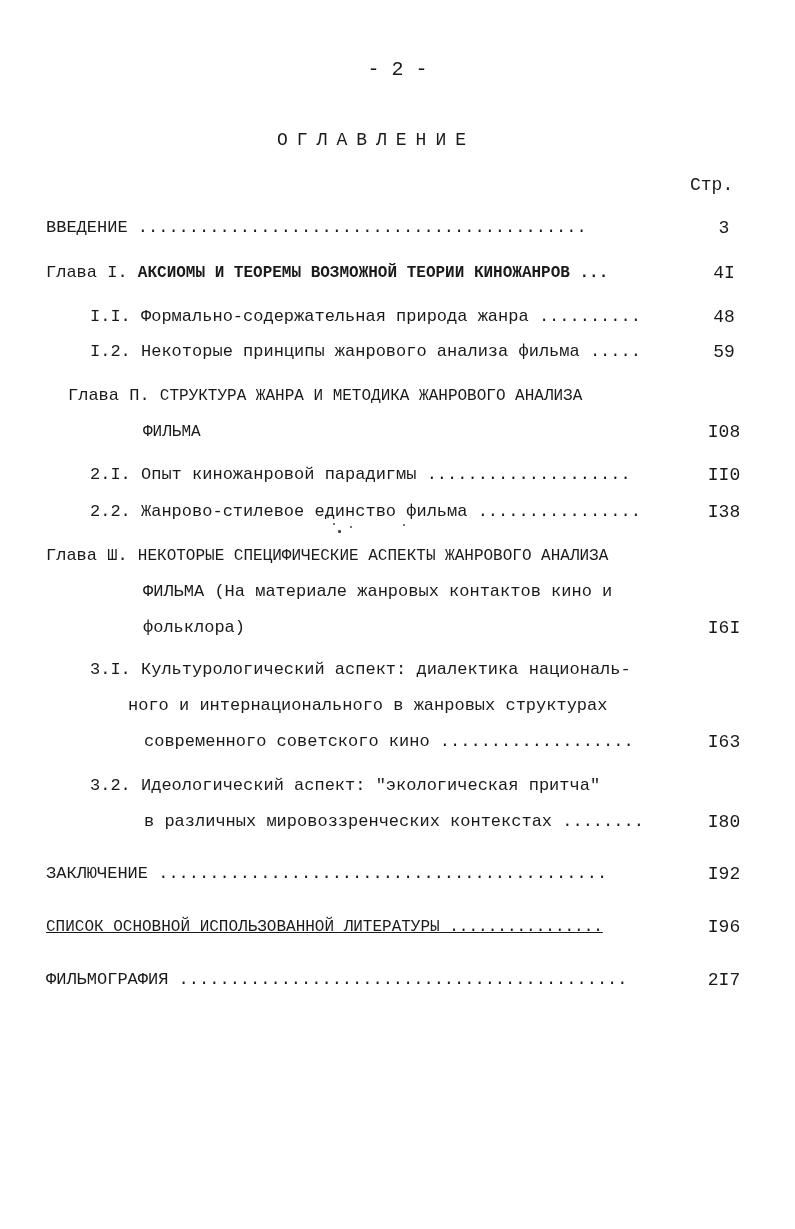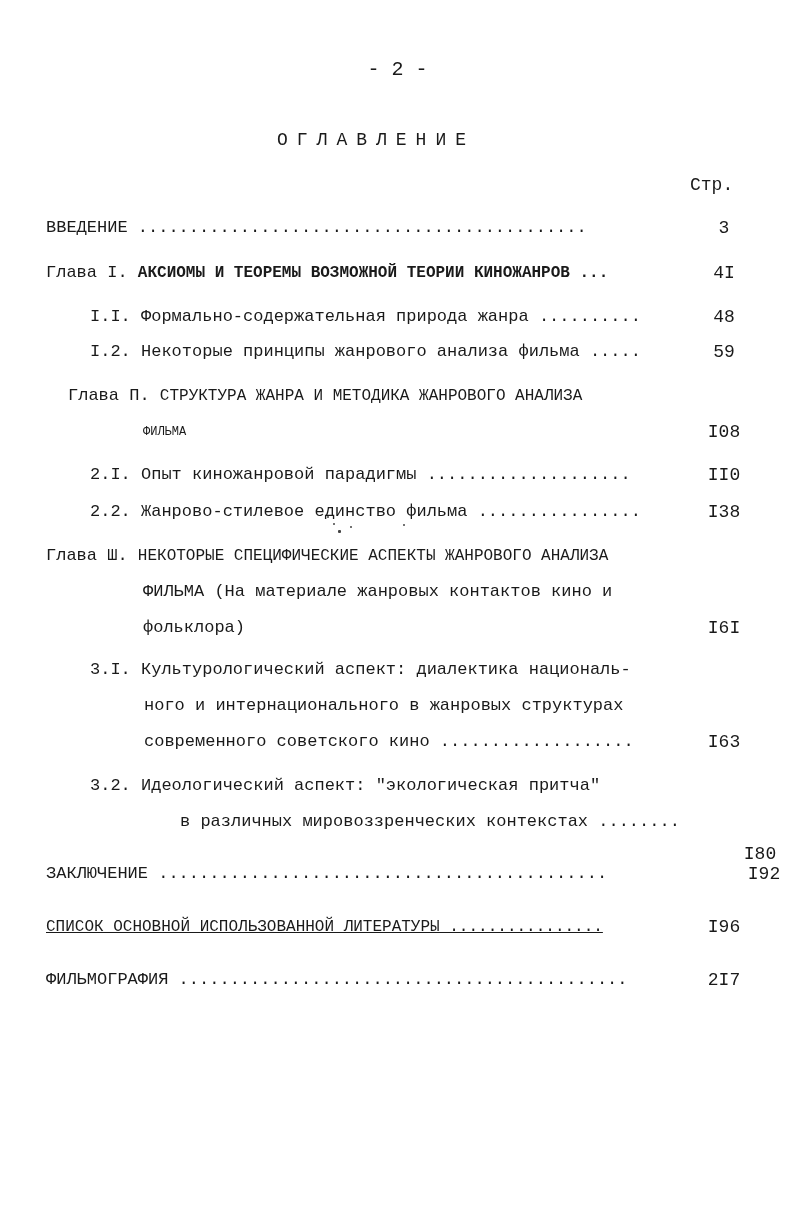--- a/index.html
+++ b/index.html
@@ -95,21 +95,21 @@
   <div class="entry" style="top:342px; left:90px;text-align:center;">
     <span class="num">I.2.</span>
     <span>Некоторые принципы жанрового анализа фильма .....</span>
   </div>
   <div class="pg" style="top:342px;">59</div>
 
   <div class="entry" style="top:386px; left:46px;margin-left:22px;">
     <span>Глава П.</span>
     <span style="font-size:16px;">СТРУКТУРА ЖАНРА И МЕТОДИКА ЖАНРОВОГО АНАЛИЗА</span>
   </div>
-  <div class="entry" style="top:422px; left:143px; font-size:12px;">
+  <div class="entry" style="top:422px; left:143px; font-size:16px;">
     <span>ФИЛЬМА</span>
   </div>
   <div class="pg" style="top:422px;">I08</div>
 
   <div class="entry" style="top:465px; left:90px;">
     <span class="num">2.I.</span>
     <span>Опыт  киножанровой парадигмы ....................</span>
   </div>
   <div class="pg" style="top:465px;">II0</div>
 
@@ -134,41 +134,41 @@
   </div>
   <div class="entry" style="top:618px; left:143px;">
     <span>фольклора)</span>
   </div>
   <div class="pg" style="top:618px;">I6I</div>
 
   <div class="entry" style="top:660px; left:90px;">
     <span class="num">3.I.</span>
     <span>Культурологический аспект: диалектика националь-</span>
   </div>
-  <div class="entry" style="top:696px; left:144px;">
+  <div class="entry" style="top:696px; left:128px;">
     <span>ного и интернационального в жанровых структурах</span>
   </div>
   <div class="entry" style="top:732px; left:144px;">
     <span>современного советского кино ...................</span>
   </div>
   <div class="pg" style="top:732px;">I63</div>
 
   <div class="entry" style="top:776px; left:90px;">
     <span class="num">3.2.</span>
     <span>Идеологический аспект: "экологическая притча"</span>
   </div>
-  <div class="entry" style="top:812px; left:144px;margin-left:36px;">
+  <div class="entry" style="top:812px; left:144px;">
     <span>в различных мировоззренческих контекстах ........</span>
   </div>
-  <div class="pg" style="top:844px;margin-left:36px;">I80</div>
+  <div class="pg" style="top:812px;">I80</div>
 
   <div class="entry" style="top:864px; left:46px;">
     <span>ЗАКЛЮЧЕНИЕ ............................................</span>
   </div>
-  <div class="pg" style="top:864px;margin-left:40px;">I92</div>
+  <div class="pg" style="top:864px;">I92</div>
 
   <div class="entry" style="top:917px; left:46px; font-size:16px;text-decoration:underline;">
     <span>СПИСОК ОСНОВНОЙ ИСПОЛЬЗОВАННОЙ ЛИТЕРАТУРЫ ................</span>
   </div>
   <div class="pg" style="top:917px;">I96</div>
 
   <div class="entry" style="top:970px; left:46px;">
     <span>ФИЛЬМОГРАФИЯ ............................................</span>
   </div>
   <div class="pg" style="top:970px;">2I7</div>

